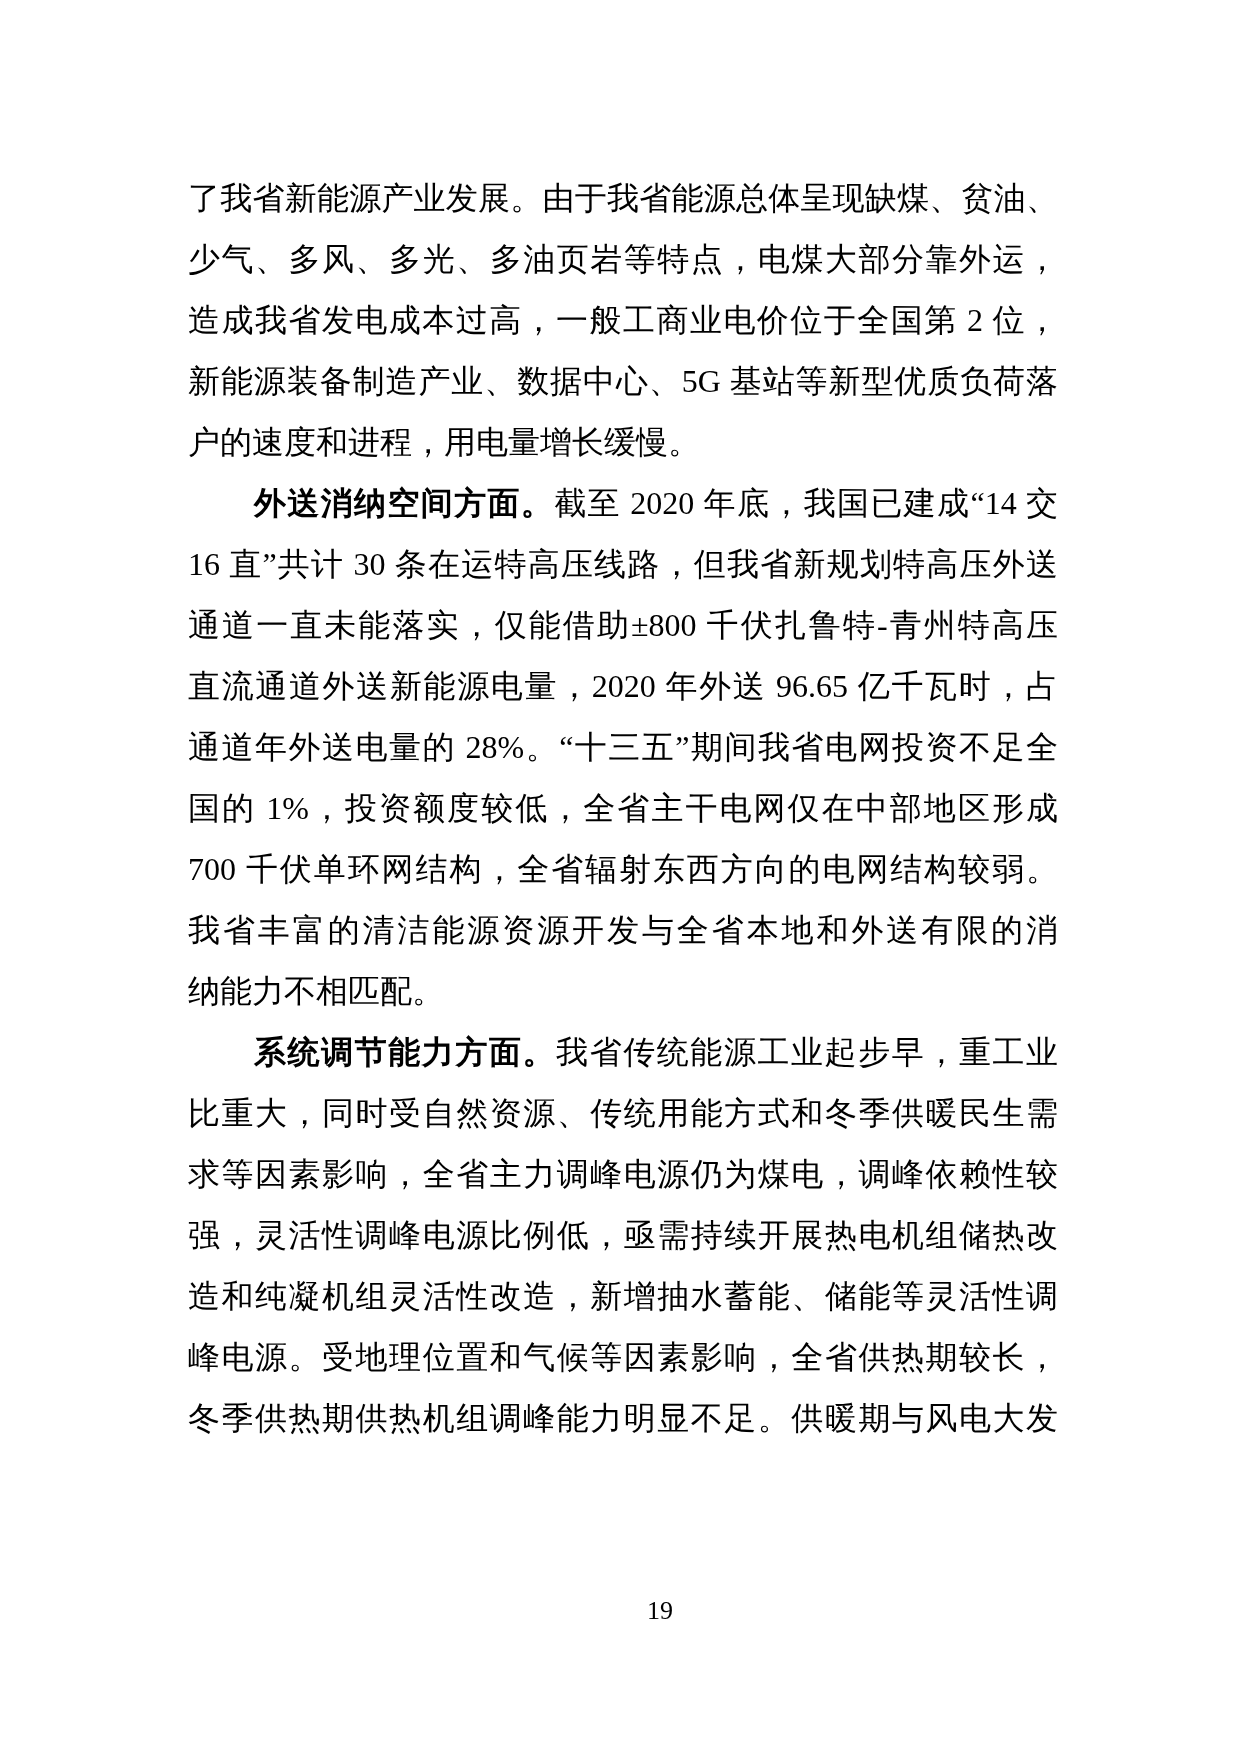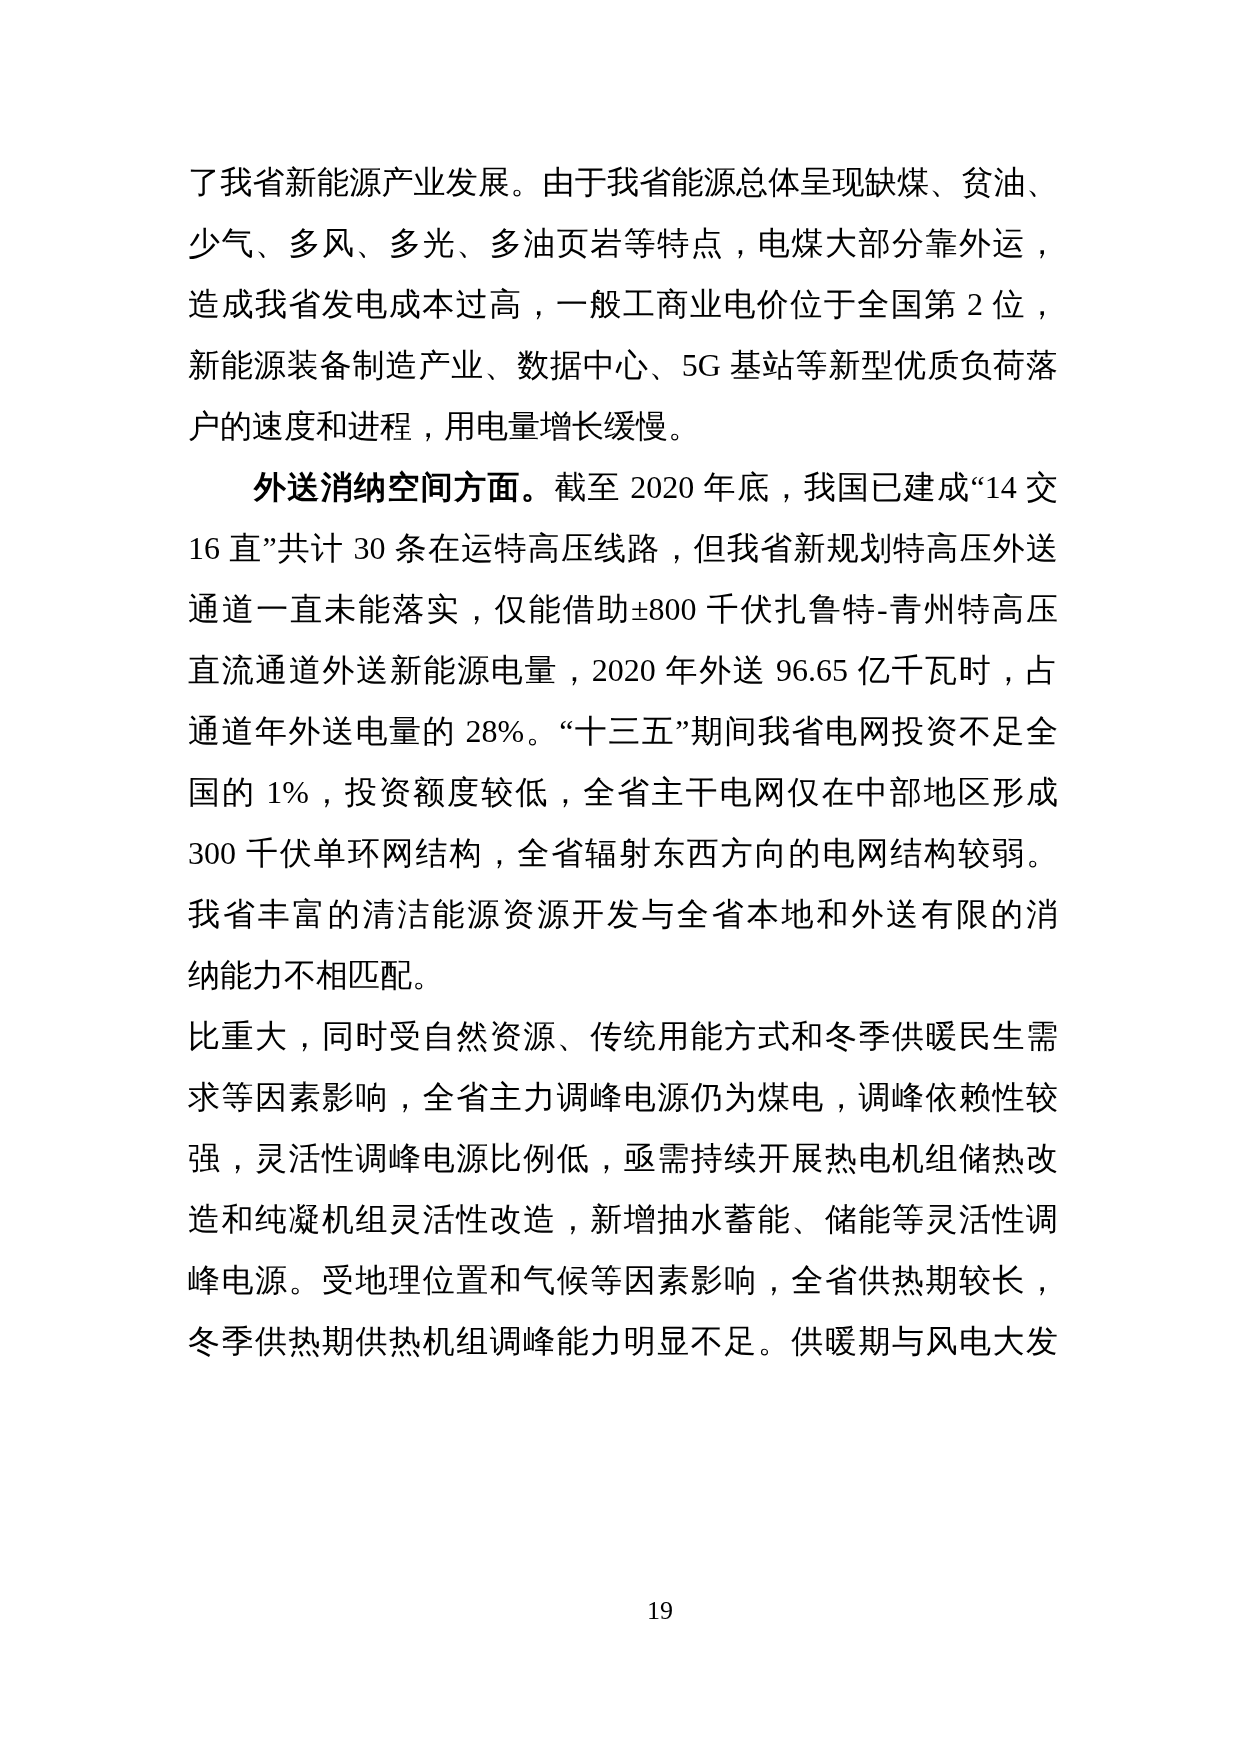--- a/index.html
+++ b/index.html
@@ -14,21 +14,21 @@
     width: 1240px;
     height: 1754px;
     background: #ffffff;
     color: #000000;
     font-family: "Liberation Serif", "DejaVu Serif", serif;
     overflow: hidden;
   }
   .text-block {
     position: absolute;
     left: 188px;
-    top: 152px;
+    top: 168px;
     width: 870px;
   }
   .line {
     height: 61px;
     line-height: 61px;
     font-size: 32px;
     letter-spacing: 0;
     color: #000000;
     overflow: hidden;
     white-space: pre-wrap;
@@ -76,24 +76,25 @@
     <div class="line j">造成我省发电成本过高，一般工商业电价位于全国第 2 位，</div>
     <div class="line j">新能源装备制造产业、数据中心、5G 基站等新型优质负荷落</div>
     <div class="line e">户的速度和进程，用电量增长缓慢。</div>
 
     <div class="line j indent"><span class="lead">外送消纳空间方面。</span><span>截至 2020 年底，我国已建成“14 交</span></div>
     <div class="line j">16 直”共计 30 条在运特高压线路，但我省新规划特高压外送</div>
     <div class="line j">通道一直未能落实，仅能借助±800 千伏扎鲁特-青州特高压</div>
     <div class="line j">直流通道外送新能源电量，2020 年外送 96.65 亿千瓦时，占</div>
     <div class="line j">通道年外送电量的 28%。“十三五”期间我省电网投资不足全</div>
     <div class="line j">国的 1%，投资额度较低，全省主干电网仅在中部地区形成</div>
-    <div class="line j">300 千伏单环网结构，全省辐射东西方向的电网结构较弱。</div>
+    <div class="line j">700 千伏单环网结构，全省辐射东西方向的电网结构较弱。</div>
     <div class="line j">我省丰富的清洁能源资源开发与全省本地和外送有限的消</div>
     <div class="line e">纳能力不相匹配。</div>
 
+    <div class="line j indent"><span class="lead">系统调节能力方面。</span><span>我省传统能源工业起步早，重工业</span></div>
     <div class="line j">比重大，同时受自然资源、传统用能方式和冬季供暖民生需</div>
     <div class="line j">求等因素影响，全省主力调峰电源仍为煤电，调峰依赖性较</div>
     <div class="line j">强，灵活性调峰电源比例低，亟需持续开展热电机组储热改</div>
     <div class="line j">造和纯凝机组灵活性改造，新增抽水蓄能、储能等灵活性调</div>
     <div class="line j">峰电源。受地理位置和气候等因素影响，全省供热期较长，</div>
     <div class="line j">冬季供热期供热机组调峰能力明显不足。供暖期与风电大发</div>
   </div>
 
   <div class="footer">19</div>
 </div>

